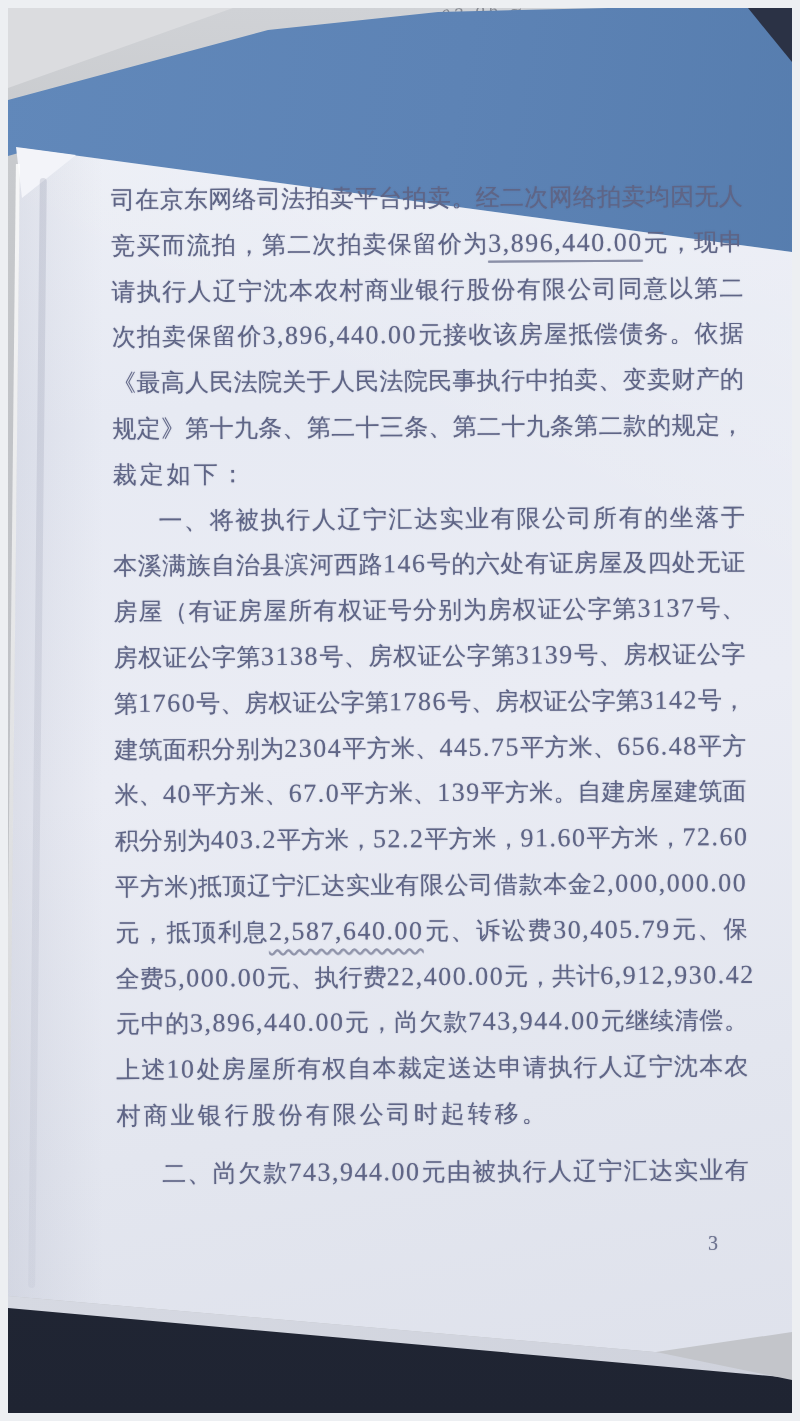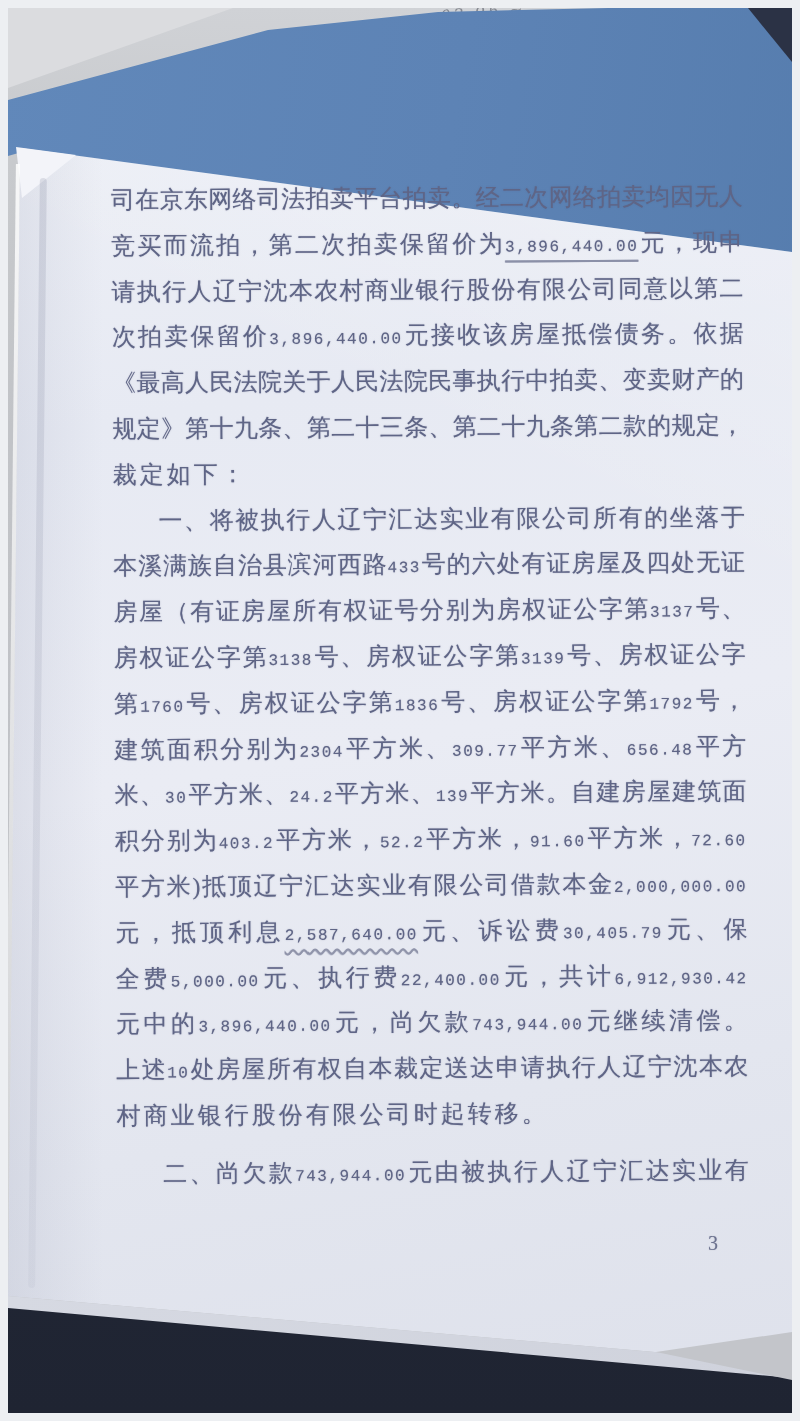--- a/index.html
+++ b/index.html
@@ -83,22 +83,22 @@
   }
   .line{
     display:flex;justify-content:space-between;align-items:baseline;
     height:45.8px;white-space:nowrap;
   }
   .line.short{justify-content:flex-start;}
   .line.short > span{margin-right:3px;}
   .line.gap-before{margin-top:12px;}
   .ind{width:44px;flex:0 0 auto;}
   .num{
-    font-family:Liberation Mono, monospace;
-    font-size:16px;letter-spacing:1.5px;
+    font-family:Liberation Serif, serif;
+    font-size:26px;letter-spacing:1.5px;
   }
   .u-solid{
     text-decoration:underline solid;
     text-decoration-color:#8b90a8;
     text-decoration-thickness:1.6px;
     text-underline-offset:9px;
   }
   .u-wavy{
     text-decoration:underline wavy;
     text-decoration-color:#9094aa;
@@ -321,21 +321,21 @@
         <span>溪</span>
         <span>满</span>
         <span>族</span>
         <span>自</span>
         <span>治</span>
         <span>县</span>
         <span>滨</span>
         <span>河</span>
         <span>西</span>
         <span>路</span>
-        <span class="num">433</span>
+        <span class="num">146</span>
         <span>号</span>
         <span>的</span>
         <span>六</span>
         <span>处</span>
         <span>有</span>
         <span>证</span>
         <span>房</span>
         <span>屋</span>
         <span>及</span>
         <span>四</span>
@@ -398,64 +398,64 @@
         <span>第</span>
         <span class="num">1760</span>
         <span>号</span>
         <span>、</span>
         <span>房</span>
         <span>权</span>
         <span>证</span>
         <span>公</span>
         <span>字</span>
         <span>第</span>
-        <span class="num">1836</span>
+        <span class="num">1786</span>
         <span>号</span>
         <span>、</span>
         <span>房</span>
         <span>权</span>
         <span>证</span>
         <span>公</span>
         <span>字</span>
         <span>第</span>
-        <span class="num">1792</span>
+        <span class="num">3142</span>
         <span>号</span>
         <span>，</span>
       </div>
       <div class="line">
         <span>建</span>
         <span>筑</span>
         <span>面</span>
         <span>积</span>
         <span>分</span>
         <span>别</span>
         <span>为</span>
         <span class="num">2304</span>
         <span>平</span>
         <span>方</span>
         <span>米</span>
         <span>、</span>
-        <span class="num">309.77</span>
+        <span class="num">445.75</span>
         <span>平</span>
         <span>方</span>
         <span>米</span>
         <span>、</span>
         <span class="num">656.48</span>
         <span>平</span>
         <span>方</span>
       </div>
       <div class="line">
         <span>米</span>
         <span>、</span>
-        <span class="num">30</span>
-        <span>平</span>
-        <span>方</span>
-        <span>米</span>
-        <span>、</span>
-        <span class="num">24.2</span>
+        <span class="num">40</span>
+        <span>平</span>
+        <span>方</span>
+        <span>米</span>
+        <span>、</span>
+        <span class="num">67.0</span>
         <span>平</span>
         <span>方</span>
         <span>米</span>
         <span>、</span>
         <span class="num">139</span>
         <span>平</span>
         <span>方</span>
         <span>米</span>
         <span>。</span>
         <span>自</span>

